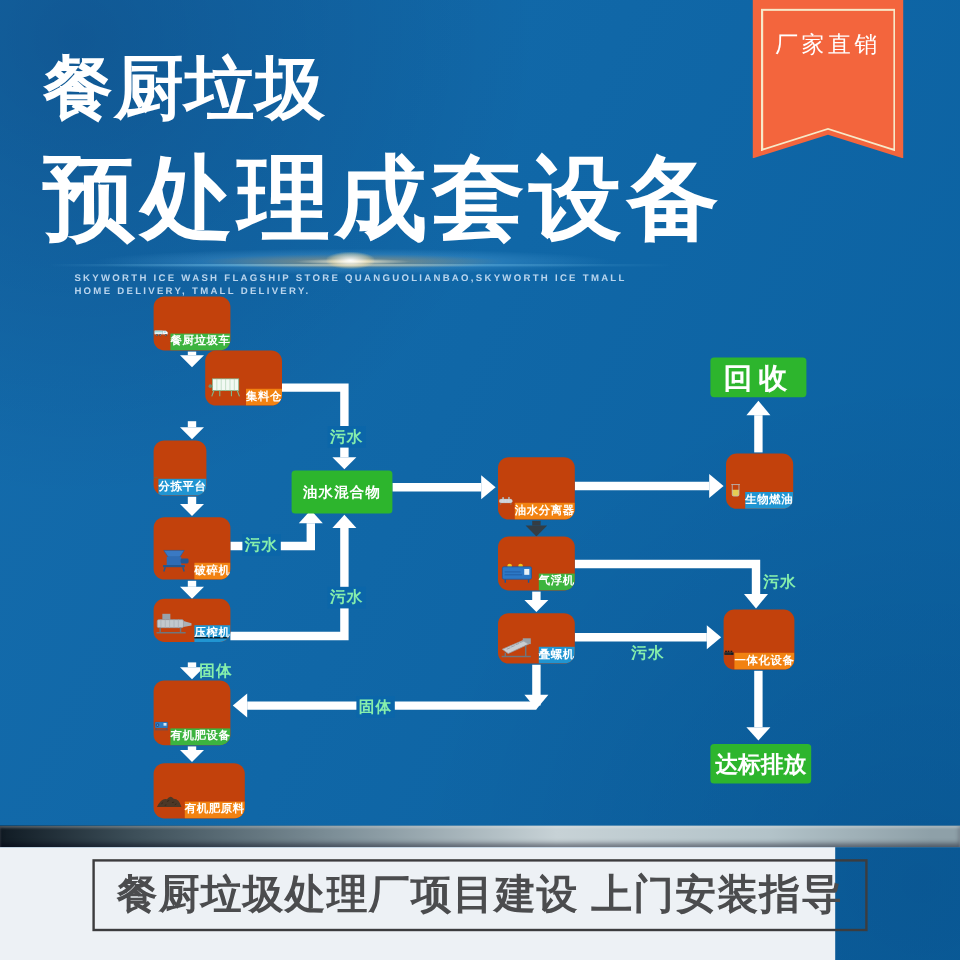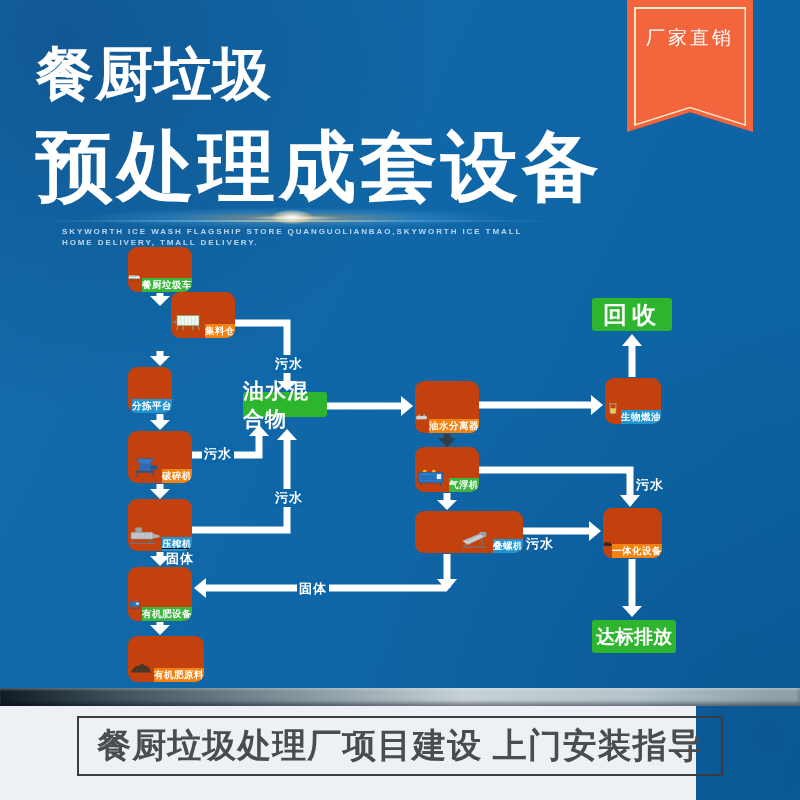--- a/index.html
+++ b/index.html
@@ -38,21 +38,21 @@
 
   
   .node{position:absolute;background:#c2410c;border-radius:9px;overflow:hidden;
     display:flex;flex-direction:row;align-items:flex-end;}
   .node-img{flex:1;display:flex;align-items:center;justify-content:center;overflow:hidden;}
   .node-img svg{display:block;}
   .node-label{height:14px;line-height:14px;text-align:center;color:#fff;
     font-size:9.5px;font-weight:700;letter-spacing:.5px;}
   .terminal{position:absolute;display:flex;align-items:center;justify-content:center;
     color:#fff;font-weight:700;border-radius:3px;}
-  .edge-label{position:absolute;transform:translate(-50%,-50%);color:#ffffff;
+  .edge-label{position:absolute;transform:translate(-50%,-50%);color:#86efac;
     font-size:13px;font-weight:700;letter-spacing:1px;white-space:nowrap;}
   .edge-label.on-line{background:#0b66a9;padding:0 2px;}
   #arrows{position:absolute;left:0;top:0;pointer-events:none;}
   #arrows path{stroke:#fff;stroke-width:7;fill:none;}
   #arrows polygon{fill:#fff;}
   #arrows .dark{stroke:#343d44;}
   #arrows polygon.dark{fill:#343d44;stroke:none;}
 
   
   .metal-strip{position:absolute;left:0;top:688px;width:800px;height:18px;
@@ -143,21 +143,21 @@
   </svg>
 
   <div class="edge-label on-line" style="left:289px;top:364px;">污水</div>
   <div class="edge-label on-line" style="left:218px;top:454px;">污水</div>
   <div class="edge-label on-line" style="left:289px;top:498px;">污水</div>
   <div class="edge-label" style="left:650px;top:485px;">污水</div>
   <div class="edge-label" style="left:540px;top:544px;">污水</div>
   <div class="edge-label" style="left:180px;top:559px;">固体</div>
   <div class="edge-label on-line" style="left:313px;top:589px;">固体</div>
 
-  <div class="terminal" style="left:243px;top:392px;width:84px;height:25px;background:#2db52d;font-size:21px;letter-spacing:1px;">油水混合物</div>
+  <div class="terminal" style="left:243px;top:392px;width:84px;height:36px;background:#2db52d;font-size:12px;letter-spacing:1px;">油水混合物</div>
   <div class="terminal" style="left:592px;top:298px;width:80px;height:33px;background:#2db52d;font-size:24px;letter-spacing:5px;">回收</div>
   <div class="terminal" style="left:592px;top:620px;width:84px;height:33px;background:#2db52d;font-size:19px;">达标排放</div>
 
   <div class="node" style="left:128px;top:247px;width:64px;height:45px;">
     <div class="node-img">
       <svg width="56" height="29" viewBox="0 0 56 29">
         <rect x="3" y="6" width="28" height="13" rx="2" fill="#e8f4f6" stroke="#8fb9c9"></rect>
         <rect x="3" y="9" width="28" height="3" fill="#35b8b0" opacity=".6"></rect>
         <path d="M31,7 h10 l6,5 v7 h-16 z" fill="#fff" stroke="#a8b4bc"></path>
         <rect x="34" y="9" width="7" height="5" fill="#9ed8ea"></rect>
@@ -202,21 +202,21 @@
         <polygon points="14,1 42,1 36,10 20,10" fill="#3a79c3" stroke="#2b5d99"></polygon>
         <rect x="18" y="10" width="20" height="11" fill="#2f6cb4"></rect>
         <rect x="37" y="12" width="11" height="7" rx="2" fill="#24578f"></rect>
         <rect x="13" y="21" width="30" height="3" fill="#24578f"></rect>
         <path d="M16,24 L14,30 M40,24 L42,30" stroke="#24578f" stroke-width="2"></path>
       </svg>
     </div>
     <div class="node-label" style="background-color: rgb(242, 130, 17);">破碎机</div>
   </div>
 
-  <div class="node" style="left:128px;top:499px;width:64px;height:52px;text-decoration:underline;">
+  <div class="node" style="left:128px;top:499px;width:64px;height:36px;text-decoration:underline;">
     <div class="node-img">
       <svg width="56" height="30" viewBox="0 0 56 30">
         <rect x="12" y="1" width="11" height="8" fill="#9aa2a9"></rect>
         <rect x="5" y="9" width="36" height="11" rx="2" fill="#c2c8cd" stroke="#939ba2"></rect>
         <path d="M10,9 V20 M16,9 V20 M22,9 V20 M28,9 V20 M34,9 V20" stroke="#a7aeb4"></path>
         <polygon points="41,11 52,14 52,17 41,19" fill="#aab1b7"></polygon>
         <path d="M9,20 V27 M37,20 V27" stroke="#6e777e" stroke-width="2"></path>
         <rect x="4" y="26" width="40" height="2" fill="#6e777e"></rect>
       </svg>
     </div>
@@ -267,21 +267,21 @@
           <circle cx="31" cy="5" r="3.2" fill="#f4c31c"></circle>
         <rect x="6" y="6" width="40" height="17" rx="2" fill="#2c78c6" stroke="#1c559a"></rect>
         <rect x="36" y="9" width="7" height="8" fill="#eaf2f8"></rect>
         <path d="M9,13 h22 M9,17 h24" stroke="#1c559a"></path>
         <path d="M10,23 V28 M42,23 V28" stroke="#1c559a" stroke-width="2"></path>
       </svg>
     </div>
     <div class="node-label" style="background-color: rgb(60, 180, 63);">气浮机</div>
   </div>
 
-  <div class="node" style="left:415px;top:511px;width:64px;height:42px;padding-left:44px;">
+  <div class="node" style="left:415px;top:511px;width:64px;height:42px;">
     <div class="node-img">
       <svg width="56" height="27" viewBox="0 0 56 27">
         <rect x="34" y="1" width="11" height="8" fill="#99a1a8"></rect>
         <polygon points="6,16 34,4 42,9 14,22" fill="#c8cdd1" stroke="#9aa2a9"></polygon>
         <path d="M12,16 l5,-2 M18,13 l5,-2 M24,10 l5,-2 M30,7 l5,-2" stroke="#8d959c"></path>
         <path d="M10,21 V26 M38,11 V26" stroke="#6e777e" stroke-width="2"></path>
         <rect x="5" y="25" width="40" height="2" fill="#6e777e"></rect>
       </svg>
     </div>
     <div class="node-label" style="background-color: rgb(32, 149, 210);">叠螺机</div>

